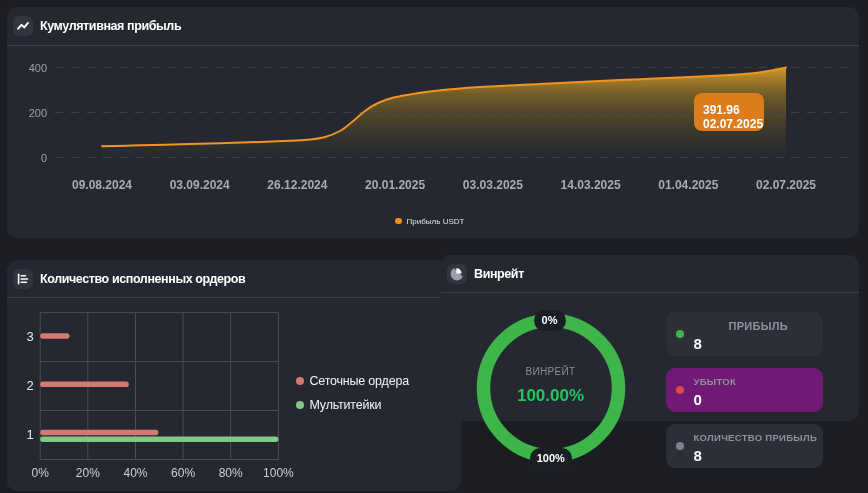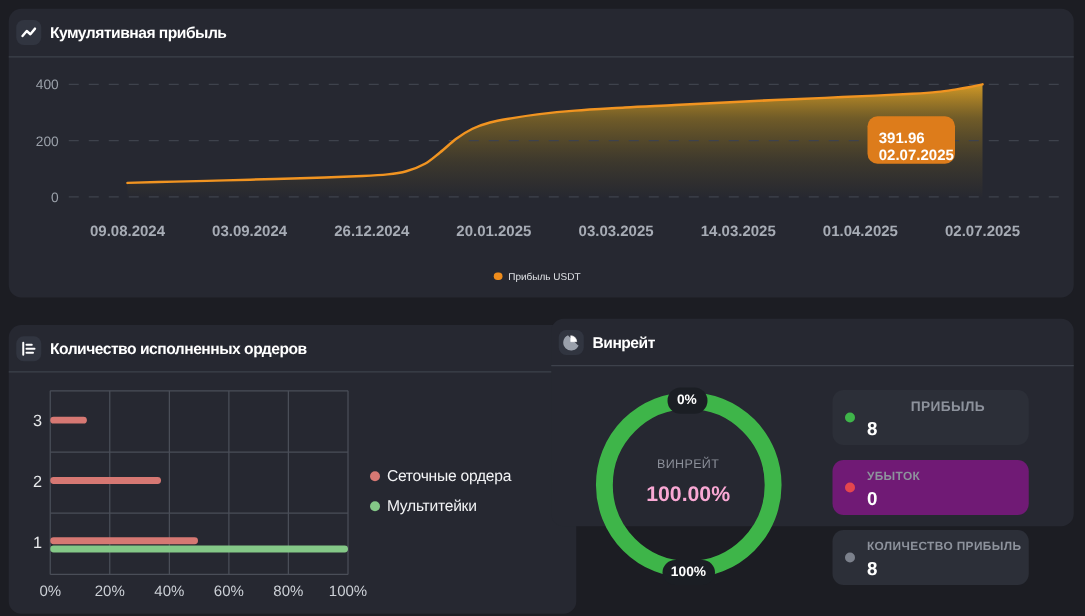--- a/index.html
+++ b/index.html
@@ -148,21 +148,21 @@
   <div class="div" style="top:36.5px;"></div>
 
   <svg class="abs" style="left:34.5px; top:58px;" width="150" height="150" viewBox="0 0 150 150">
     <circle cx="75" cy="75" r="67.5" fill="none" stroke="#3eb549" stroke-width="13.5"></circle>
   </svg>
 
   <div class="abs" style="left:92.5px; top:54.5px; width:32px; height:21px; background:#1b1e24; border-radius:11px; color:#fff; font-size:11px; font-weight:bold; display:flex; align-items:center; justify-content:center;">0%</div>
   <div class="abs" style="left:89px; top:193px; width:41.5px; height:20px; background:#1b1e24; border-radius:10px; color:#fff; font-size:11px; font-weight:bold; display:flex; align-items:center; justify-content:center;">100%</div>
 
   <div class="abs" style="left:29.5px; top:111px; width:160px; text-align:center; font-size:10px; color:#8b8f99; letter-spacing:0.3px;">ВИНРЕЙТ</div>
-  <div class="abs" style="left:29.5px; top:131px; width:160px; text-align:center; font-size:17px; font-weight:bold; color:#f9a8d4;">100.00%</div>
+  <div class="abs" style="left:29.5px; top:131px; width:160px; text-align:center; font-size:17px; font-weight:bold; color:#22c55e;">100.00%</div>
 
   <div class="abs" style="left:225px; top:57px; width:157px; height:44px; background:#2c2f38; border-radius:9px;">
     <div class="abs" style="left:10px; top:18px; width:8px; height:8px; border-radius:50%; background:#3fb54a;"></div>
     <div class="abs" style="left:27.5px; top:8px; font-size:11px; font-weight:bold; color:#8d929c; letter-spacing:.3px; white-space:nowrap;margin-left:35px;">ПРИБЫЛЬ</div>
     <div class="abs" style="left:27.5px; top:23px; font-size:15px; font-weight:bold; color:#fff;">8</div>
   </div>
   <div class="abs" style="left:225px; top:112.5px; width:157px; height:44px; background:#701a75; border-radius:9px;">
     <div class="abs" style="left:10px; top:18px; width:8px; height:8px; border-radius:50%; background:#e4464e;"></div>
     <div class="abs" style="left:27.5px; top:8px; font-size:9.5px; font-weight:bold; color:#8d929c; letter-spacing:.3px; white-space:nowrap;">УБЫТОК</div>
     <div class="abs" style="left:27.5px; top:23px; font-size:15px; font-weight:bold; color:#fff;">0</div>

